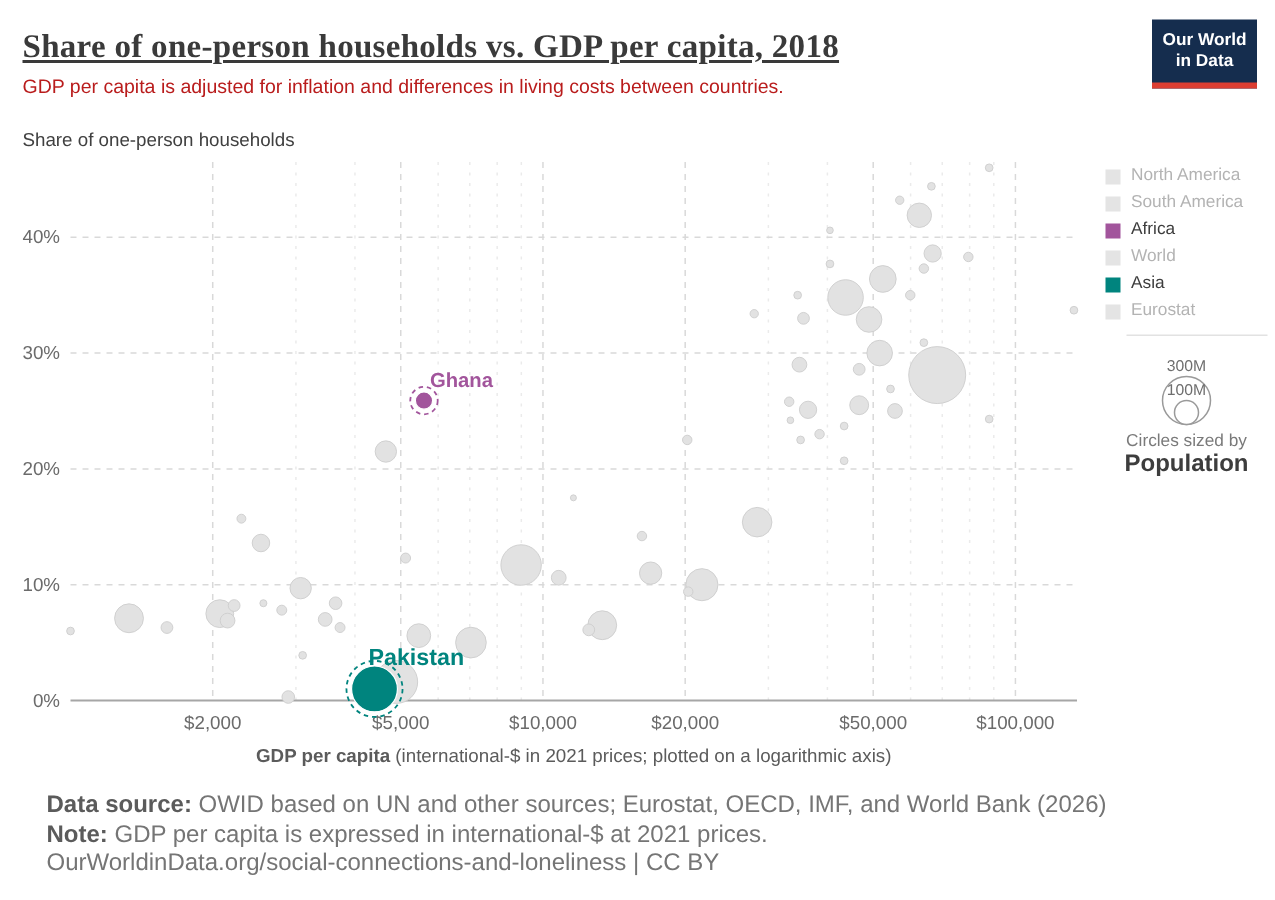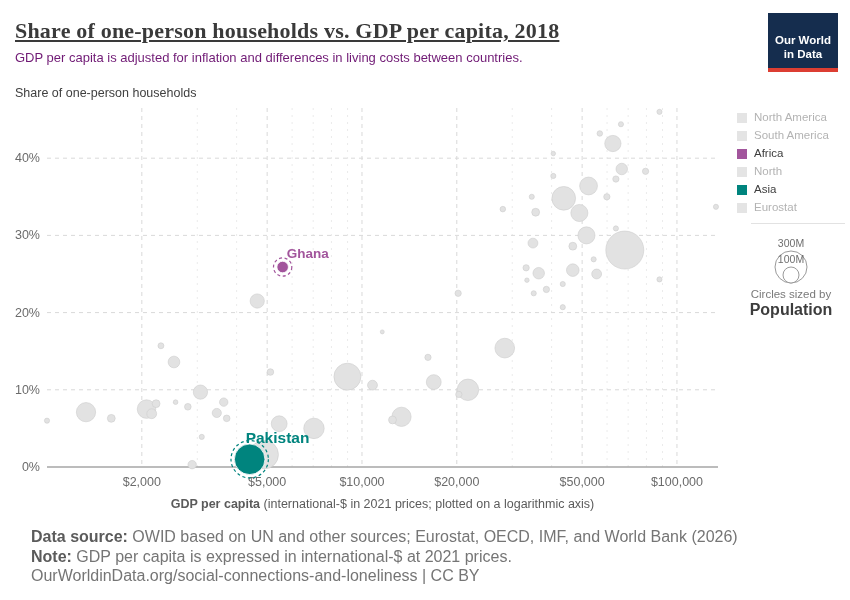--- a/index.html
+++ b/index.html
@@ -2,24 +2,24 @@
 <html><head>
 <meta charset="utf-8">
 <style>
   html,body{margin:0;padding:0;background:#fff;}
   .stage{position:relative;width:850px;height:600px;background:#fff;overflow:hidden;
          font-family:"Liberation Sans", sans-serif;}
   
   .title{position:absolute;left:15px;top:18px;width:730px;margin:0;
          font-family:"Liberation Serif", serif;font-weight:700;font-size:22px;
          color:#3a3a3a;letter-spacing:.2px;text-decoration:underline;}
-  .subtitle{position:absolute;left:15px;top:50px;margin:0;font-size:13px;color:#701a75;}
+  .subtitle{position:absolute;left:15px;top:50px;margin:0;font-size:13px;color:#b91c1c;}
   .logo{position:absolute;right:12px;top:13px;width:70px;height:35px;background:#152d4e;
         border-bottom:4px solid #dc3e32;color:#fff;text-align:center;
-        font-size:11.5px;font-weight:700;line-height:14px;padding-top:20px;box-sizing:content-box;cursor:pointer;}
+        font-size:11.5px;font-weight:700;line-height:14px;padding-top:7px;box-sizing:content-box;cursor:pointer;}
   .logo span{display:block;}
   
   .yaxis-title{position:absolute;left:15px;top:86px;font-size:12.5px;color:#404040;font-weight:500;}
   
   svg.plot{position:absolute;left:0;top:0;width:850px;height:600px;}
   
   .legend{position:absolute;left:737px;top:111px;width:108px;}
   .leg-item{display:flex;align-items:flex-end;margin-bottom:6px;cursor:pointer;}
   .swatch{width:10px;height:10px;margin-right:7px;flex:0 0 auto;}
   .leg-lab{font-size:11.5px;line-height:12px;}
@@ -168,21 +168,21 @@
         <div class="leg-item">
           <span class="swatch" style="background: rgb(228, 228, 228);"></span>
           <span class="leg-lab off">South America</span>
         </div>
         <div class="leg-item">
           <span class="swatch" style="background: rgb(162, 85, 156);"></span>
           <span class="leg-lab on">Africa</span>
         </div>
         <div class="leg-item">
           <span class="swatch" style="background: rgb(228, 228, 228);"></span>
-          <span class="leg-lab off">North</span>
+          <span class="leg-lab off">World</span>
         </div>
         <div class="leg-item">
           <span class="swatch" style="background: rgb(0, 132, 126);"></span>
           <span class="leg-lab on">Asia</span>
         </div>
         <div class="leg-item">
           <span class="swatch" style="background: rgb(228, 228, 228);"></span>
           <span class="leg-lab off">Eurostat</span>
         </div>
       </div>

